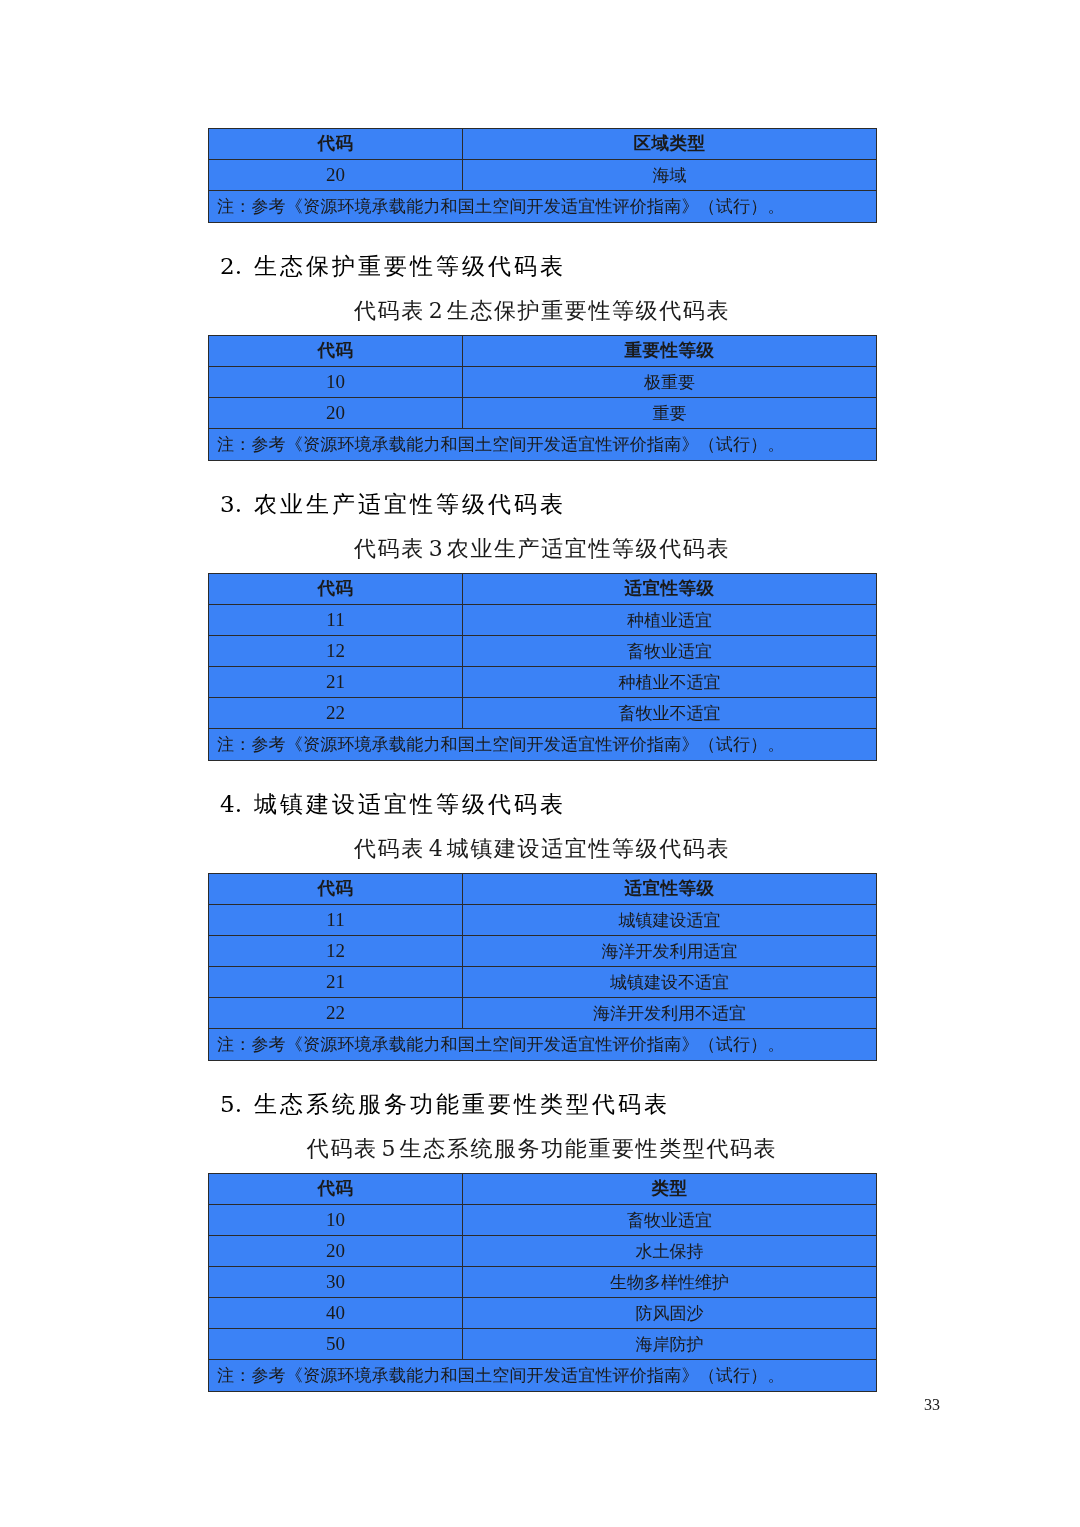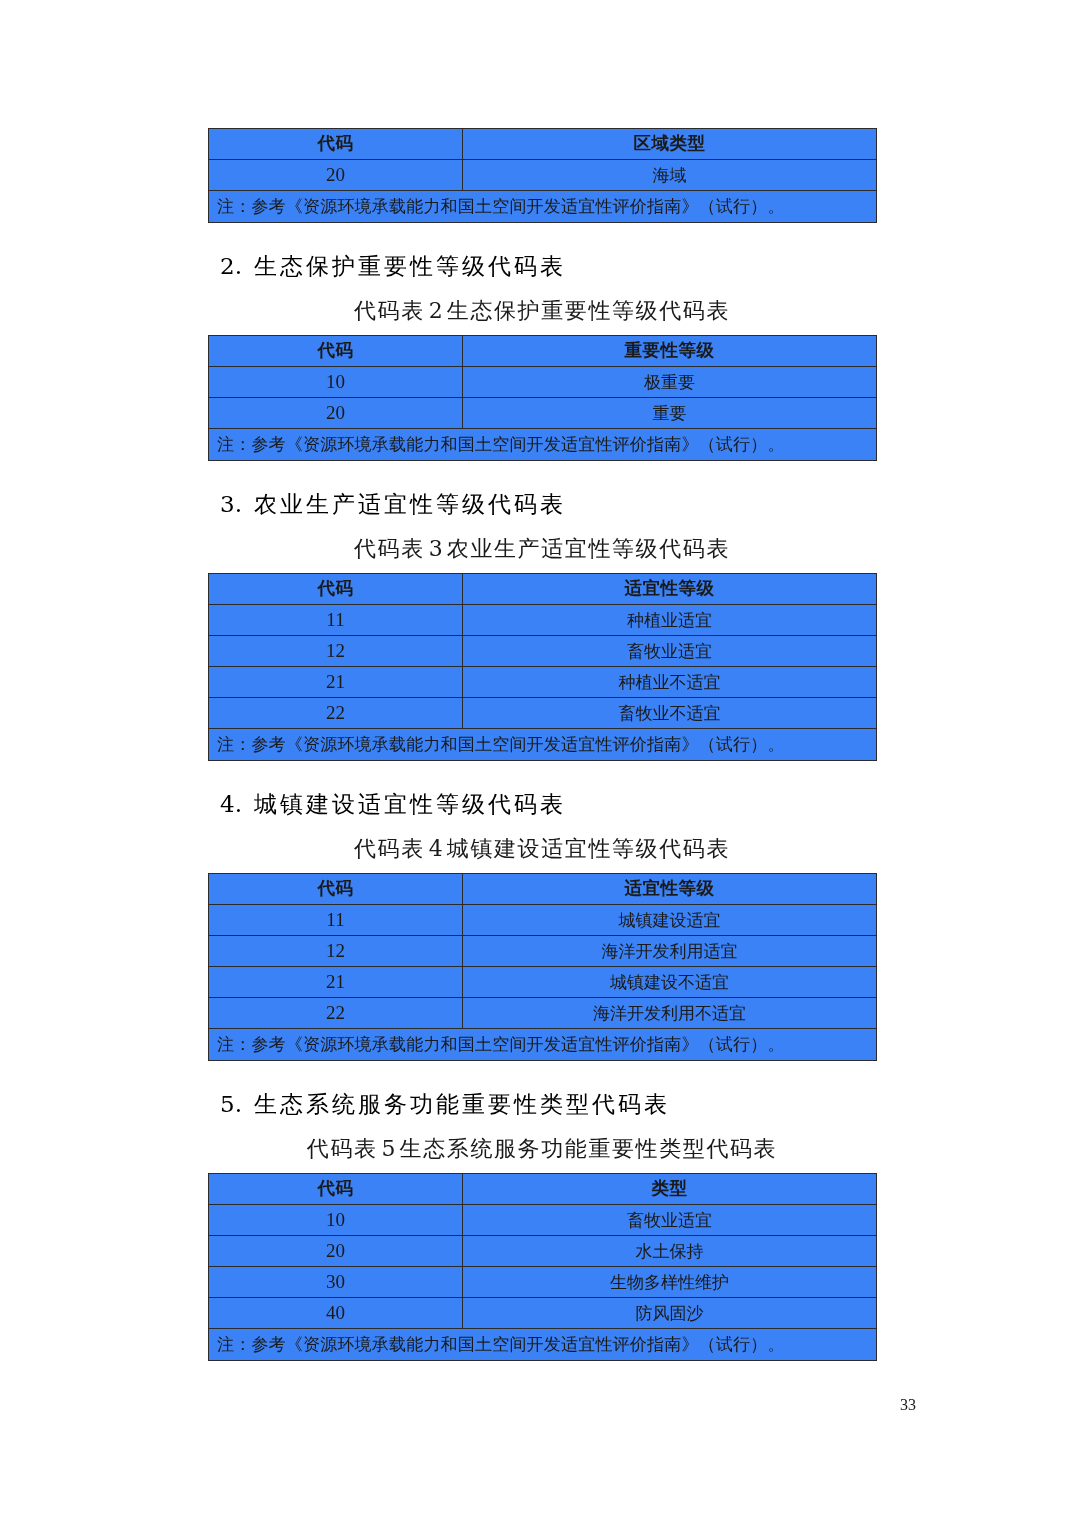--- a/index.html
+++ b/index.html
@@ -100,21 +100,21 @@
     font-family: "DejaVu Serif", "Liberation Serif", serif;
   }
   .table-caption .capnum {
     letter-spacing: 0px;
     margin: 0 4px;
   }
 
   
   .page-number {
     position: absolute;
-    left: 900px;
+    left: 924px;
     top: 1396px;
     font-size: 16px;
     color: #1a1a1a;
     font-family: "Liberation Serif", "DejaVu Serif", serif;
   }
 
   .block { margin: 0; padding: 0; }
 </style>
 </head>
 <body>
@@ -285,20 +285,24 @@
           </tr>
           <tr>
             <td class="code-cell">30</td>
             <td>生物多样性维护</td>
           </tr>
           <tr>
             <td class="code-cell">40</td>
             <td>防风固沙</td>
           </tr>
           <tr>
+            <td class="code-cell">50</td>
+            <td>海岸防护</td>
+          </tr>
+          <tr>
             <td class="note-cell" colspan="2">注：参考《资源环境承载能力和国土空间开发适宜性评价指南》（试行）。</td>
           </tr>
         </tbody>
       </table>
     </div>
 
   </div>
 
   <div class="page-number">33</div>
 </div>

